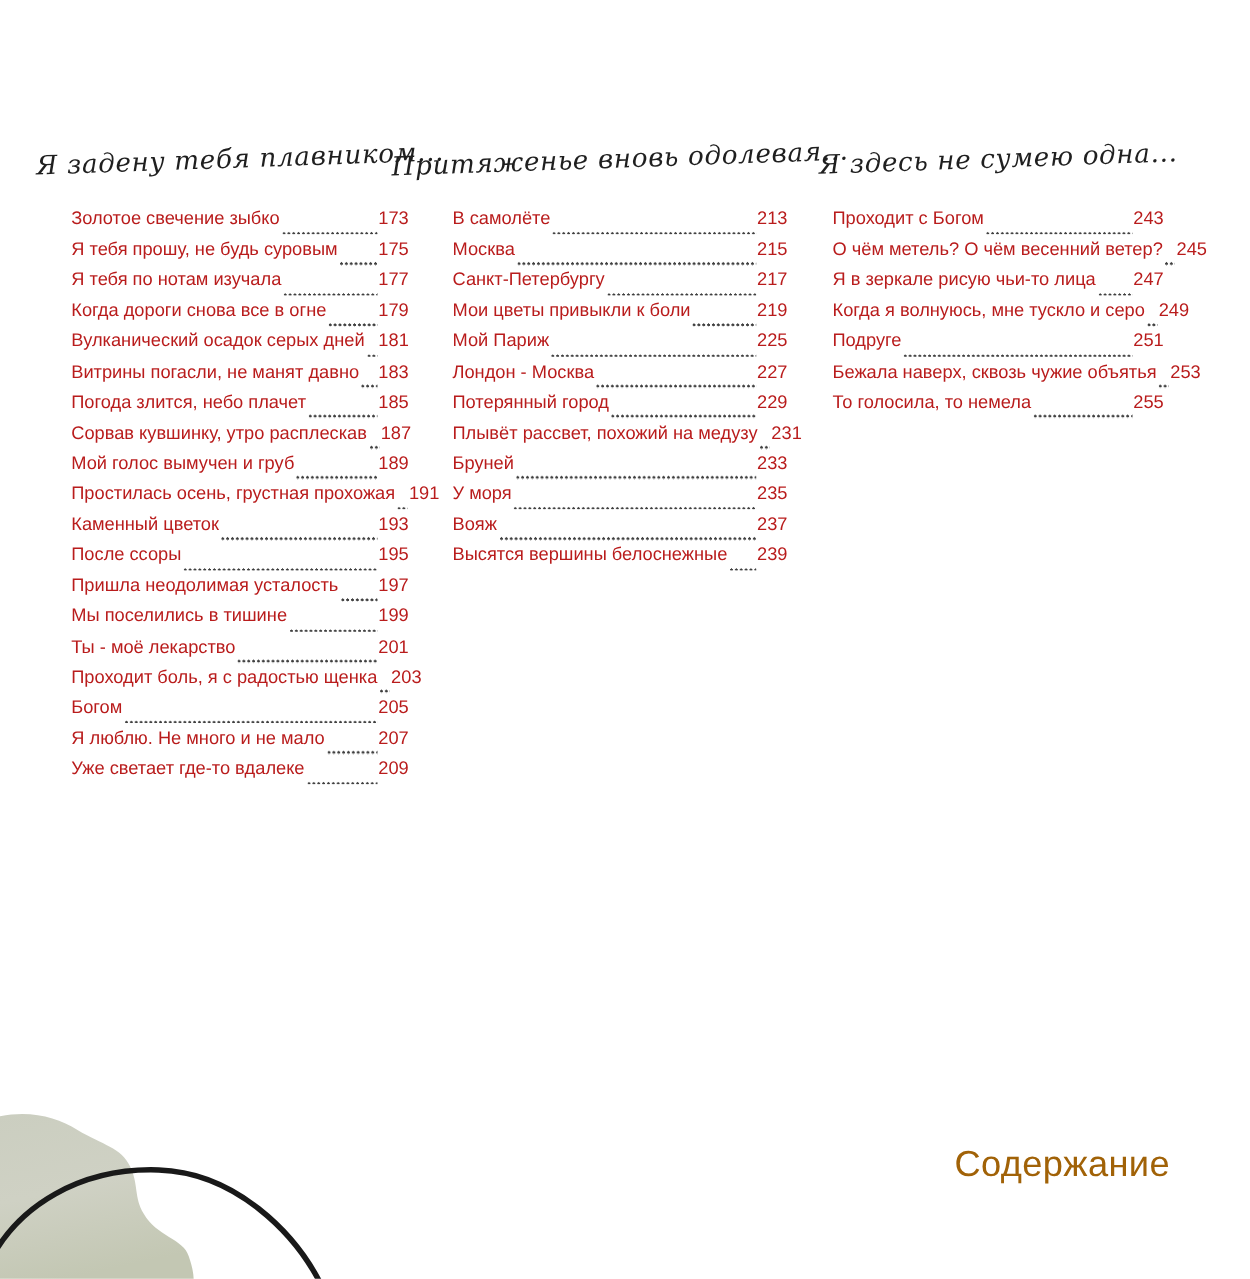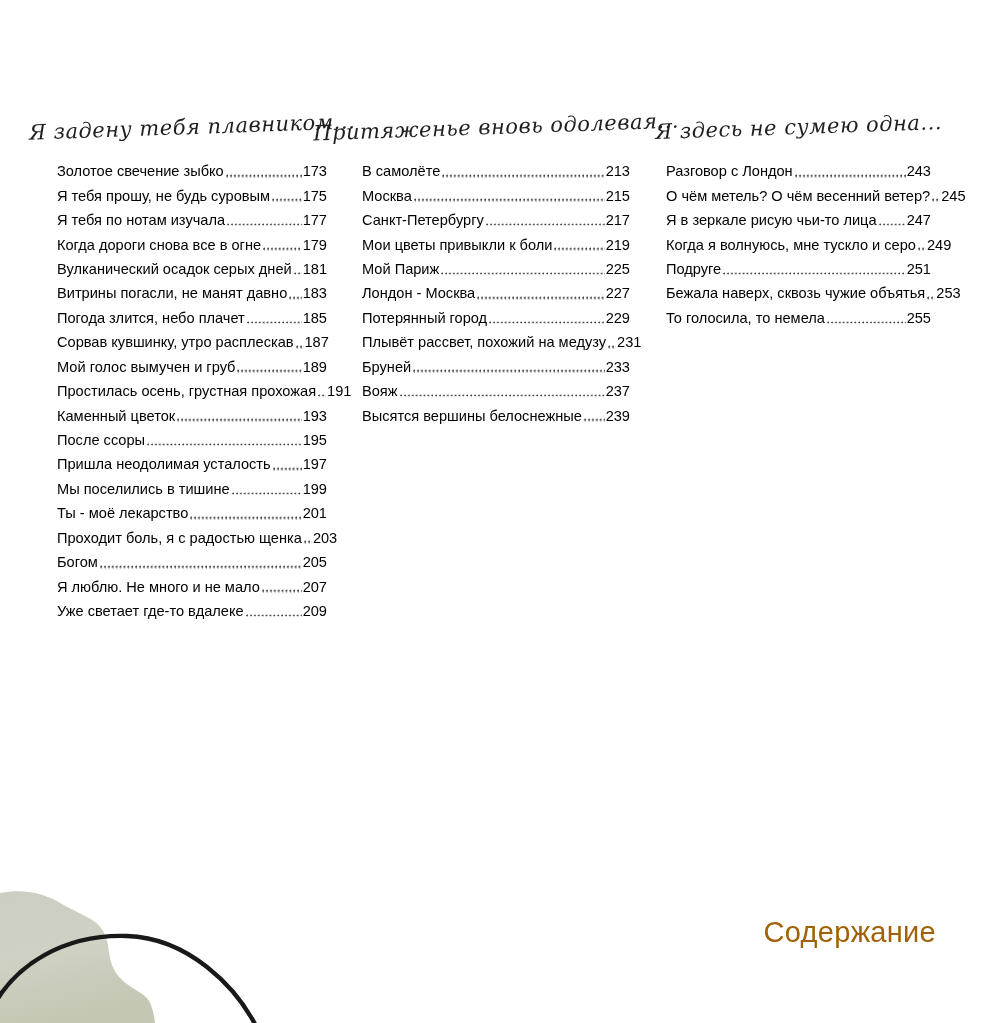--- a/index.html
+++ b/index.html
@@ -24,24 +24,24 @@
     font-family:"DejaVu Serif",serif;
     font-style:italic;
     font-size:21px;
     color:#1f1f1f;
     letter-spacing:0.5px;
     transform:rotate(-2deg);
     white-space:nowrap;
   }
 
   .row {
-    display:flex; align-items:center;
+    display:flex; align-items:flex-end;
     height:24.45px;
     font-size:14.6px;
-    color:#000000;
+    color:#b91c1c;
   }
   .row .t { white-space:nowrap; }
   .row .leader {
     flex:1 1 auto;
     min-width:8px;
     height:2.6px;
     margin:0 1px 0 2px;
     transform:translateY(4.5px);
     background-image:radial-gradient(circle at 1.2px 1.2px, #3e3e3e 0.85px, rgba(0,0,0,0) 1.15px);
     background-size:3.9px 2.6px;
@@ -218,37 +218,42 @@
         <span class="t">Плывёт рассвет, похожий на медузу</span>
         <span class="leader"></span>
         <span class="n">231</span>
       </div>
       <div class="row">
         <span class="t">Бруней</span>
         <span class="leader"></span>
         <span class="n">233</span>
       </div>
       <div class="row">
+        <span class="t">У моря</span>
+        <span class="leader"></span>
+        <span class="n">235</span>
+      </div>
+      <div class="row">
         <span class="t">Вояж</span>
         <span class="leader"></span>
         <span class="n">237</span>
       </div>
       <div class="row">
         <span class="t">Высятся вершины белоснежные</span>
         <span class="leader"></span>
         <span class="n">239</span>
       </div>
     </div>
 </div>
 
 <div class="col" id="col-2">
   <div class="script-header">Я здесь не сумею одна...</div>
   <div>
       <div class="row">
-        <span class="t">Разговор с Лондон</span>
+        <span class="t">Проходит с Богом</span>
         <span class="leader"></span>
         <span class="n">243</span>
       </div>
       <div class="row">
         <span class="t">О чём метель? О чём весенний ветер?</span>
         <span class="leader"></span>
         <span class="n">245</span>
       </div>
       <div class="row">
         <span class="t">Я в зеркале рисую чьи-то лица</span>

